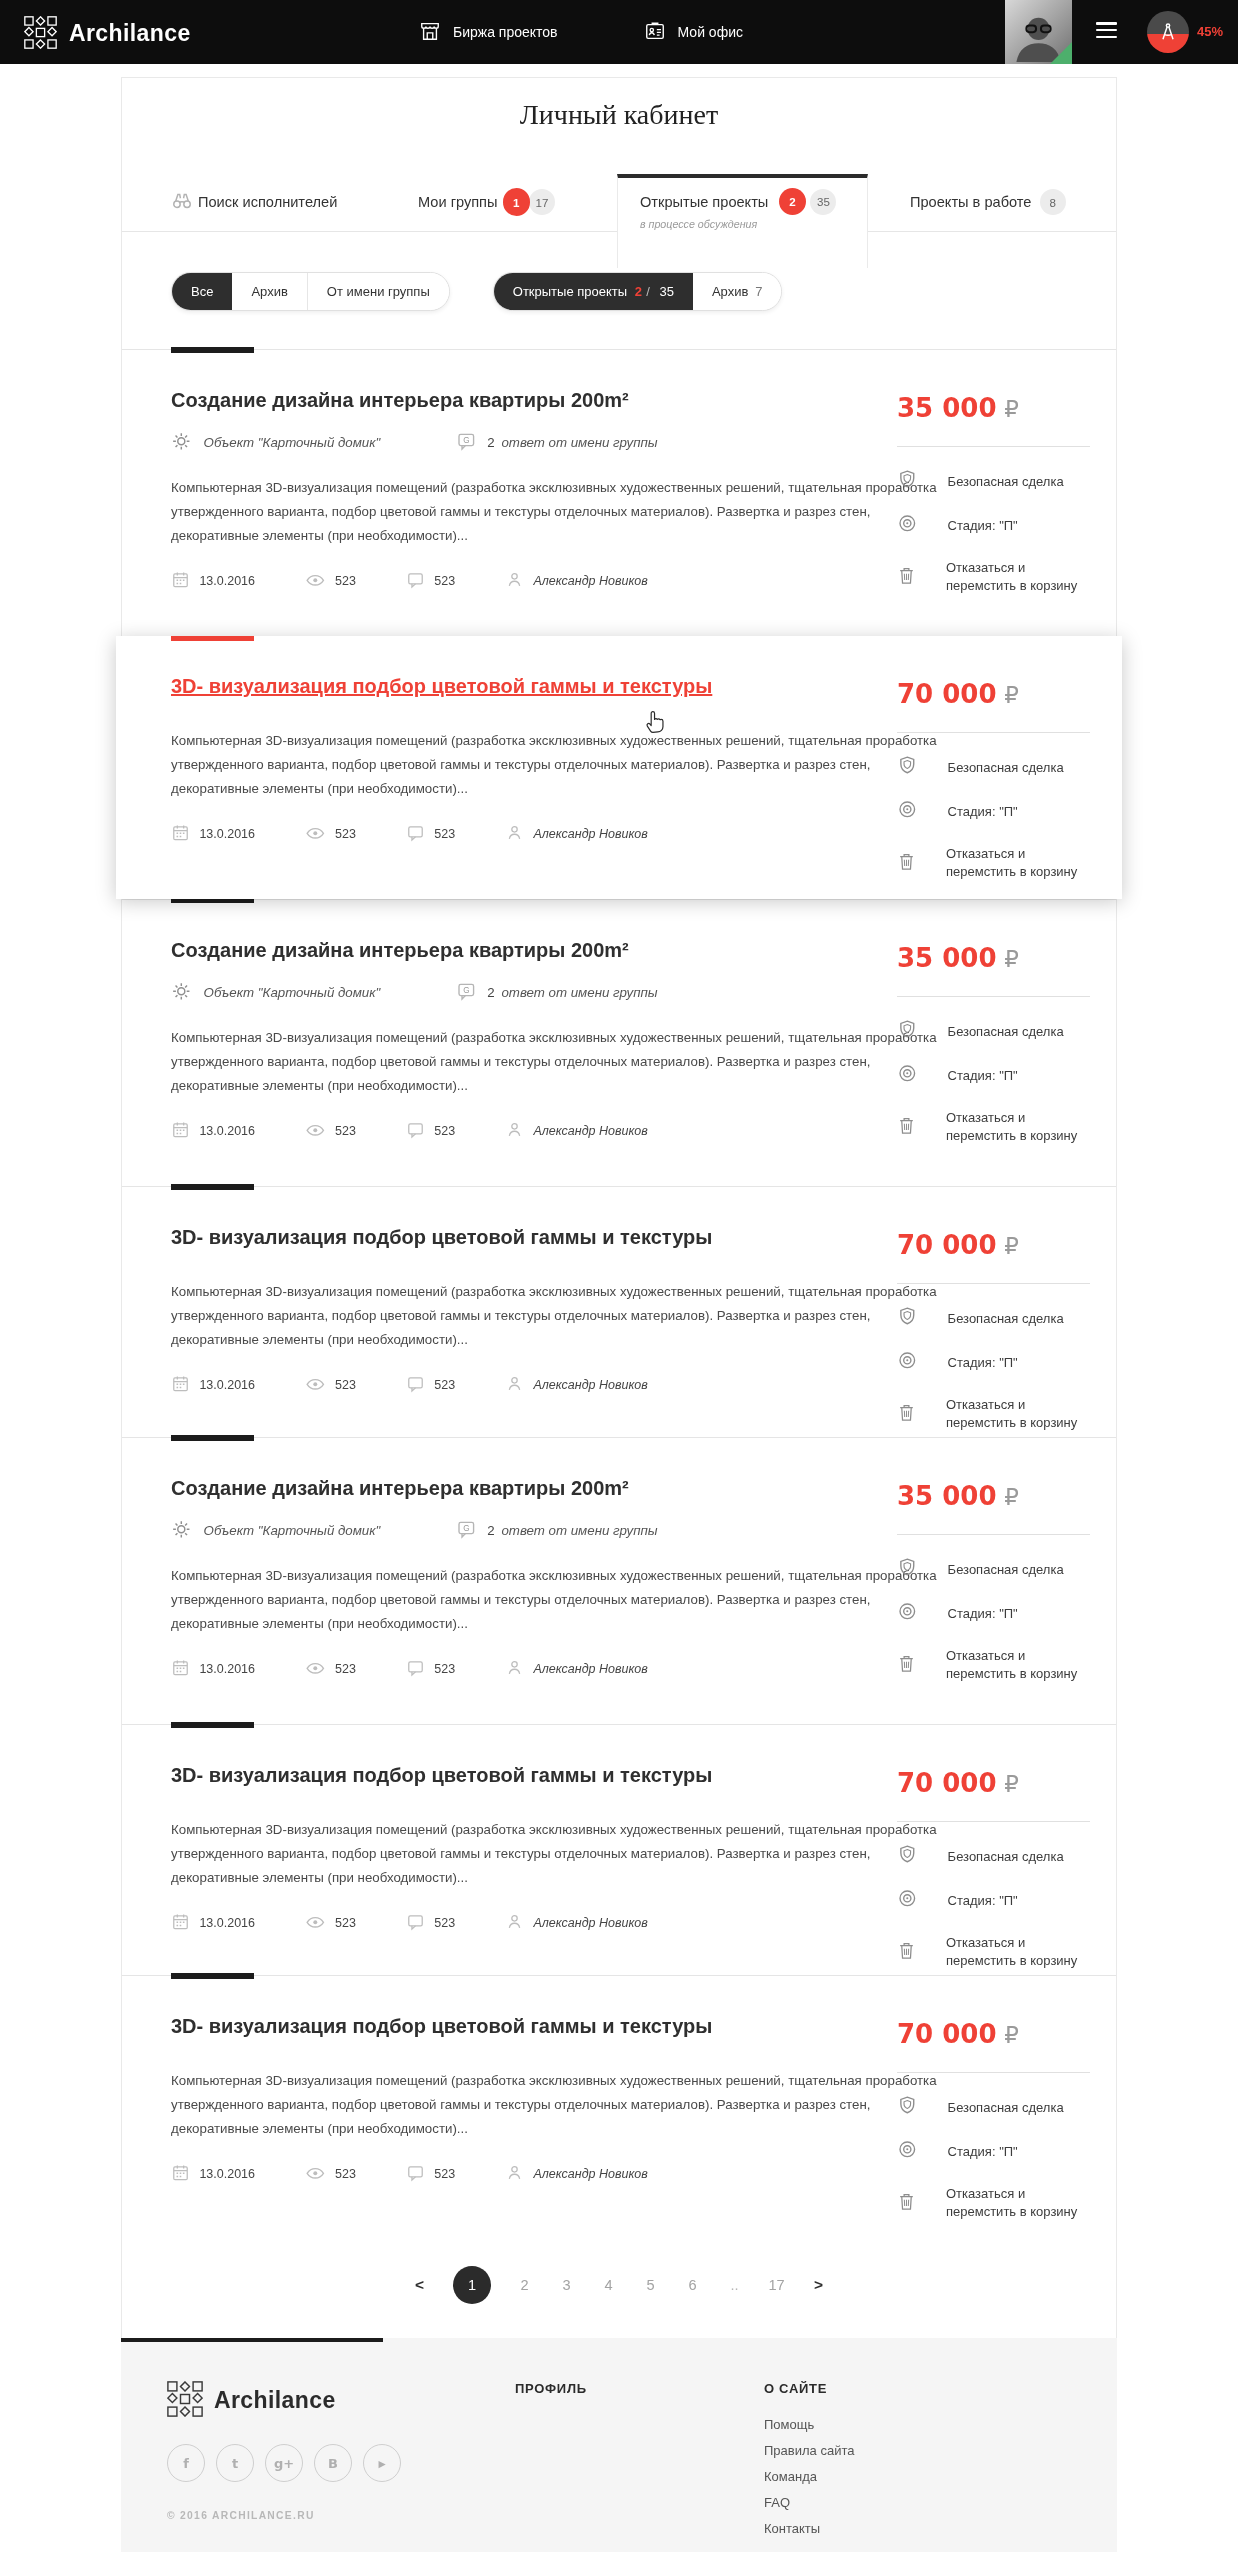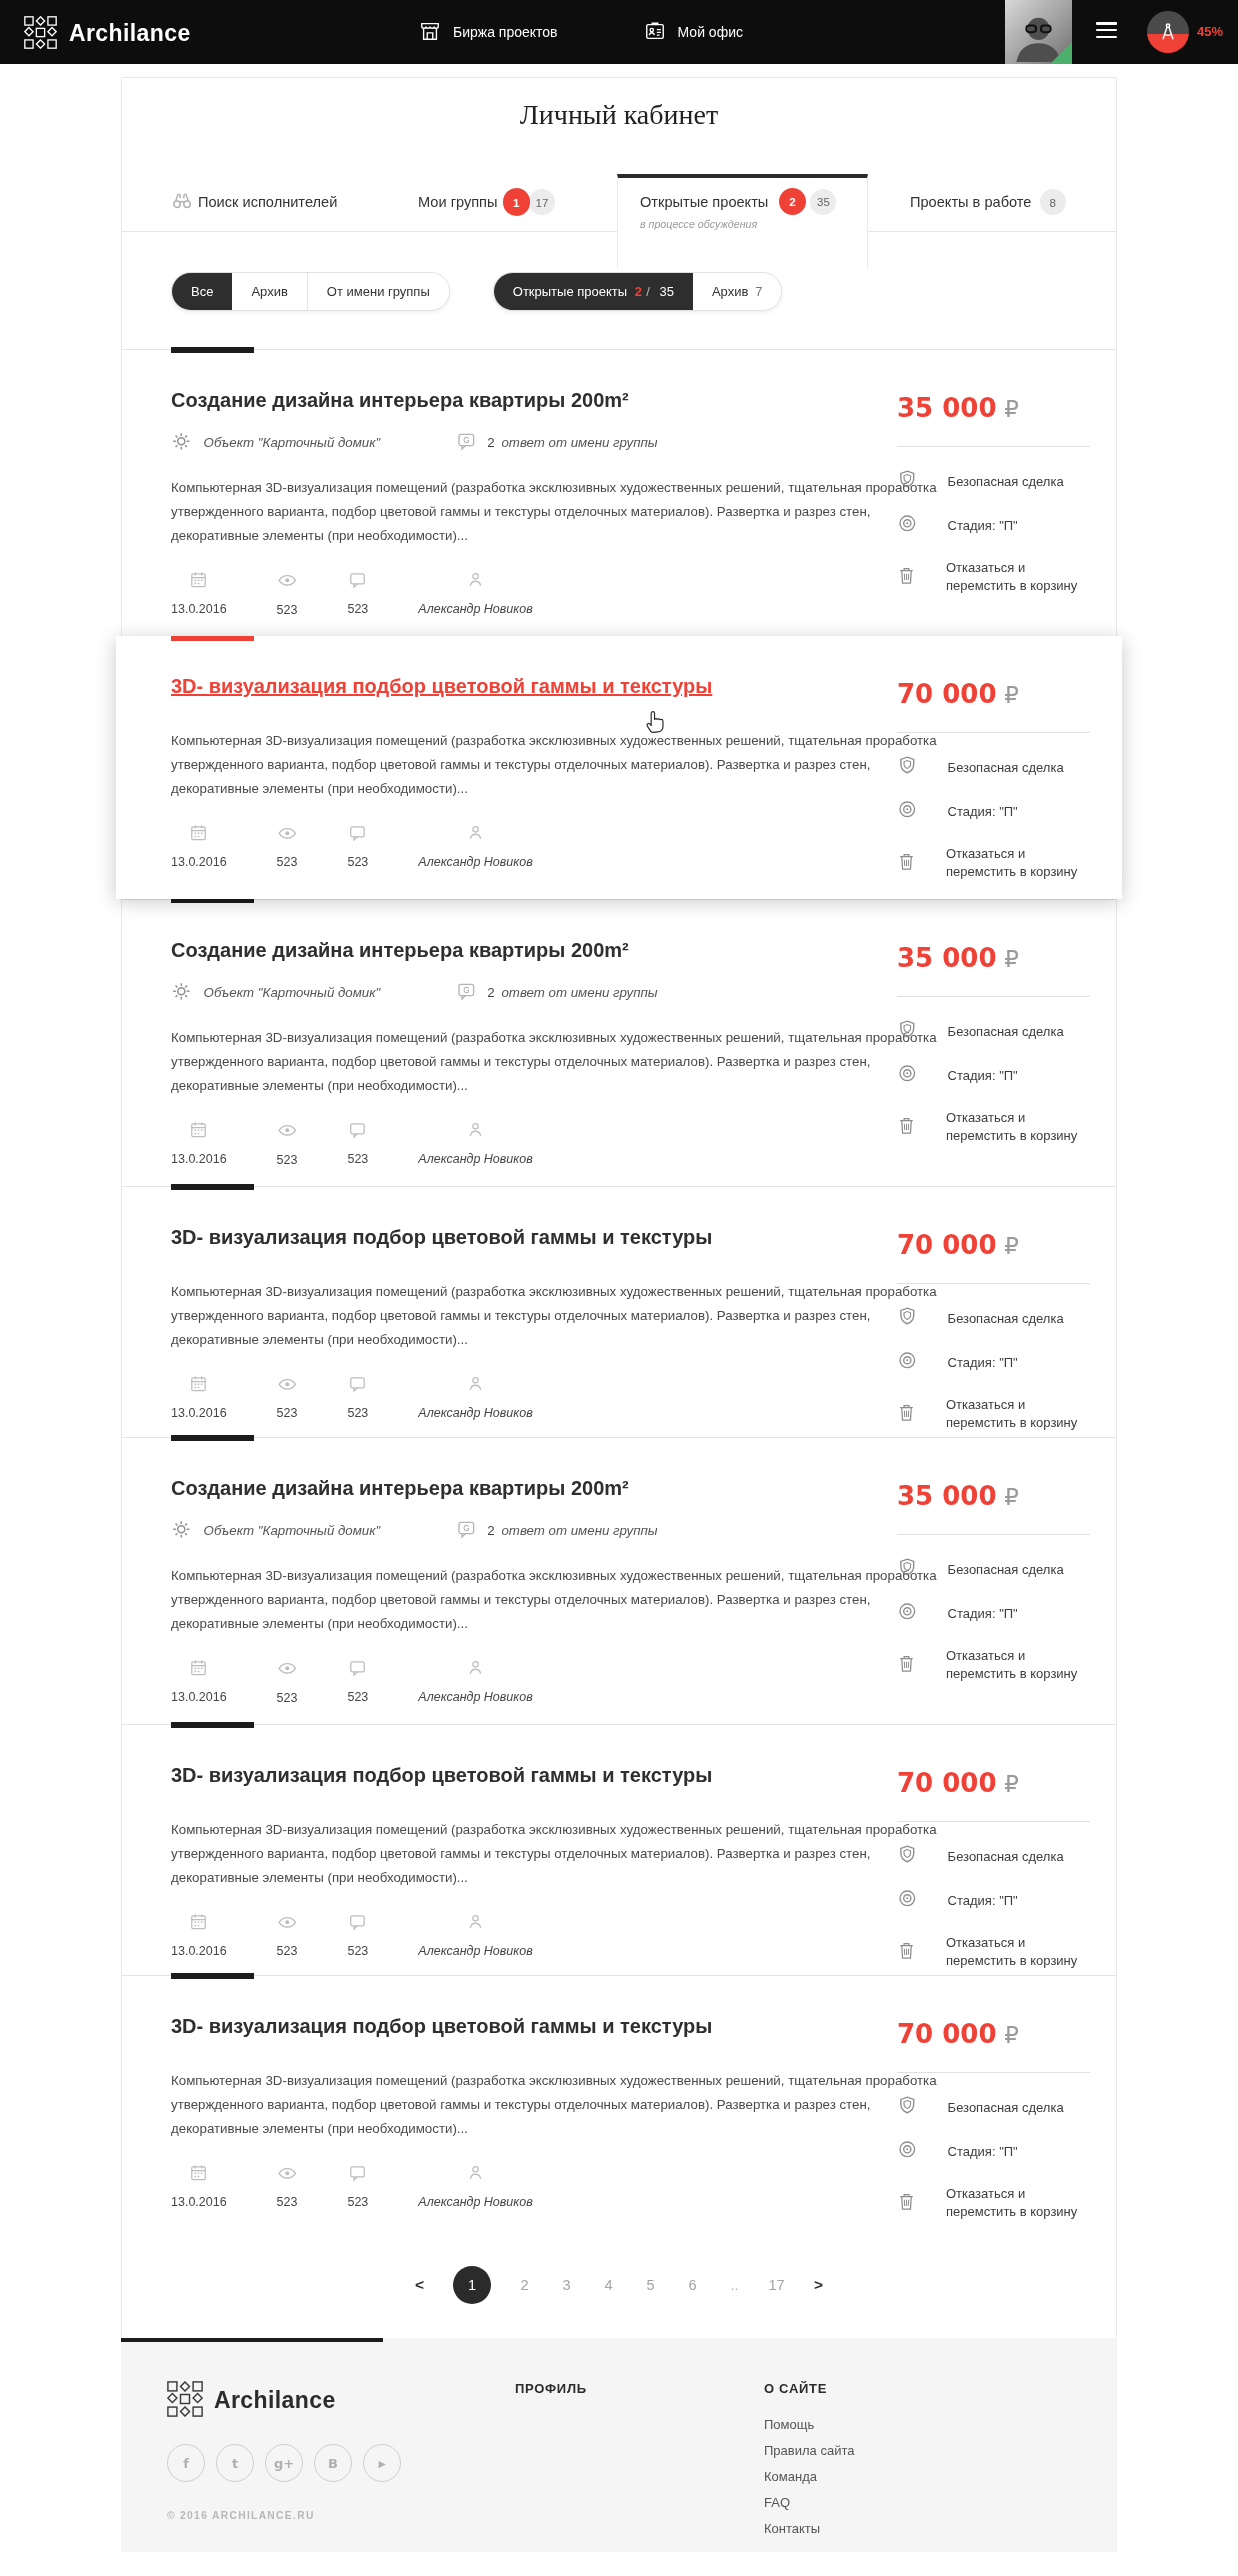--- a/index.html
+++ b/index.html
@@ -74,21 +74,21 @@
   .card-title { font-size:20px; font-weight:bold; color:#2f2f2f; line-height:24px; cursor:pointer; }
   .card--hover .card-title { color:#ef4136; text-decoration:underline; }
   .object-row { display:flex; align-items:center; margin-top:19px; color:#555; font-size:13.3px; }
   .object-row .obj-label { font-style:italic; margin-left:12px; }
   .object-row .replies { display:flex; align-items:center; margin-left:76px; }
   .object-row .replies-n { margin-left:10.3px; color:#444; }
   .object-row .replies-t { font-style:italic; margin-left:6.9px; color:#555; }
   .card-desc { margin-top:21.5px; width:783px; font-size:13.3px; line-height:24px; color:#4a4a4a; }
   .plain .card-desc, .card--hover .card-desc { margin-top:31px; }
   .meta-row { display:flex; align-items:center; margin-top:21.5px; color:#454545; font-size:12.5px; }
-  .meta-item { display:flex; align-items:center; gap:9.4px; margin-right:50px;flex-direction:column; }
+  .meta-item { display:flex; align-items:center; gap:9.4px; margin-right:50px; }
   .meta-item .it { font-style:italic; }
   .card-right { width:215px; margin-left:auto; padding-top:5.2px; }
   .price { font-size:26px; font-weight:bold; color:#ef4136; font-family:"DejaVu Sans","Liberation Sans",sans-serif; }
   .price .cur { color:#9a9a9a; font-weight:normal; font-size:23px; margin-left:7.7px; }
   .right-div { width:193px; height:0.9px; background:#e0e0e0; margin:23px 0 22px; }
   .r-item { display:flex; align-items:center; gap:30px; margin-bottom:20.6px; cursor:default; }
   .r-item .lbl { font-size:13px; color:#3d3d3d; line-height:18px; padding-top:1.7px; max-width:172px; }
   .r-item.trash { cursor:pointer; }
   .cursor-hand { position:absolute; left:529px; top:72px; z-index:5; pointer-events:none; }
 

